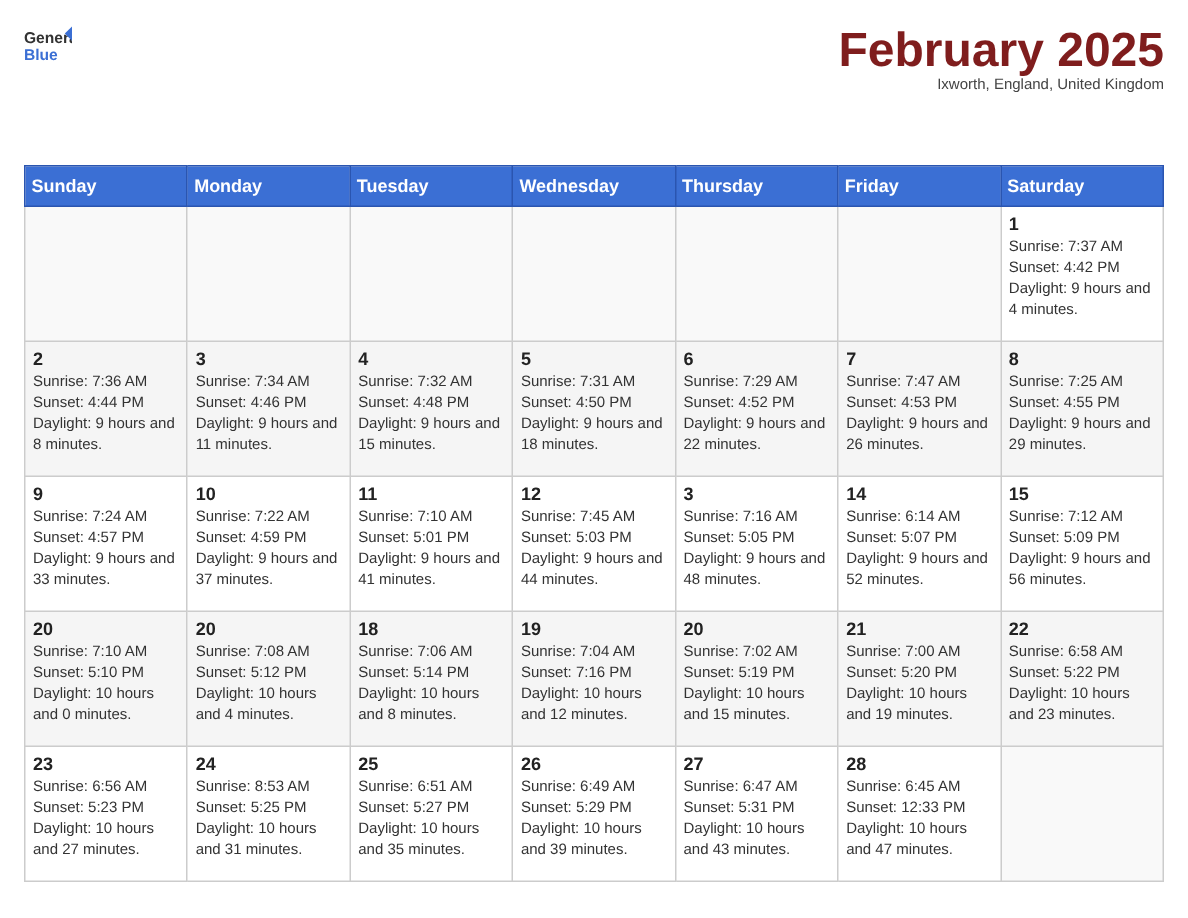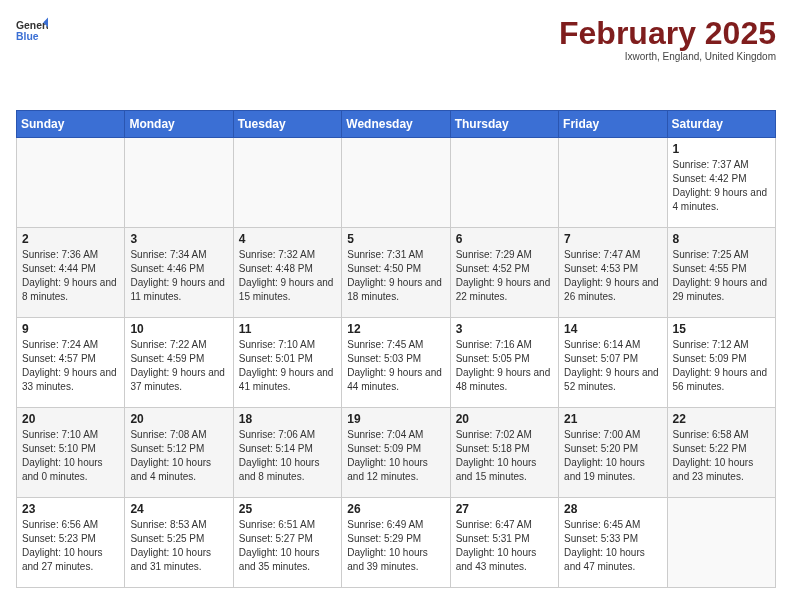--- a/index.html
+++ b/index.html
@@ -233,27 +233,27 @@
         </td>
         <td>
           <span class="day-number">18</span>
           <div class="day-info">Sunrise: 7:06 AM
 Sunset: 5:14 PM
 Daylight: 10 hours and 8 minutes.</div>
         </td>
         <td>
           <span class="day-number">19</span>
           <div class="day-info">Sunrise: 7:04 AM
-Sunset: 5:09 PM
+Sunset: 7:16 PM
 Daylight: 10 hours and 12 minutes.</div>
         </td>
         <td>
           <span class="day-number">20</span>
           <div class="day-info">Sunrise: 7:02 AM
-Sunset: 5:18 PM
+Sunset: 5:19 PM
 Daylight: 10 hours and 15 minutes.</div>
         </td>
         <td>
           <span class="day-number">21</span>
           <div class="day-info">Sunrise: 7:00 AM
 Sunset: 5:20 PM
 Daylight: 10 hours and 19 minutes.</div>
         </td>
         <td>
           <span class="day-number">22</span>
@@ -289,19 +289,19 @@
         </td>
         <td>
           <span class="day-number">27</span>
           <div class="day-info">Sunrise: 6:47 AM
 Sunset: 5:31 PM
 Daylight: 10 hours and 43 minutes.</div>
         </td>
         <td>
           <span class="day-number">28</span>
           <div class="day-info">Sunrise: 6:45 AM
-Sunset: 5:33 PM
+Sunset: 12:33 PM
 Daylight: 10 hours and 47 minutes.</div>
         </td>
         <td class="empty"></td>
       </tr>
     </tbody>
 </table>
 
 </body></html>

